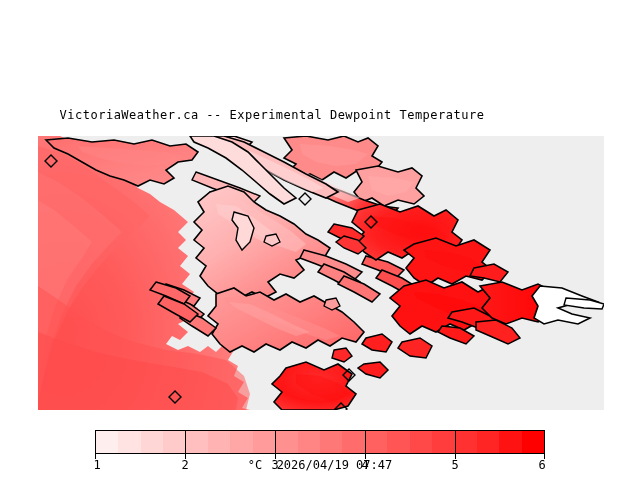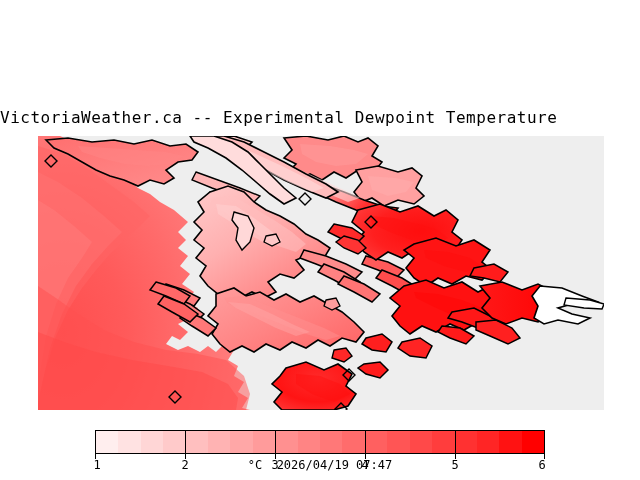--- a/index.html
+++ b/index.html
@@ -7,22 +7,23 @@
     width:640px;height:480px;background:#ffffff;overflow:hidden;
     font-family:"DejaVu Sans Mono","Liberation Mono",monospace;
   }
   #app{position:relative;width:640px;height:480px;}
 
   
   #title{
     position:absolute;left:0;top:108px;width:532px;
     text-align:center;
     font-family:"DejaVu Sans Mono","Liberation Mono",monospace;
-    font-size:16px;letter-spacing:.5px;color:#000;
+    font-size:12px;letter-spacing:.5px;color:#000;
     white-space:pre;
+    padding-left:6px;
   }
 
   
   #map{
     position:absolute;left:38px;top:136px;width:566px;height:274px;
     background:#eeeeee;overflow:hidden;
   }
   #mapsvg{display:block;width:566px;height:274px;}
 
   

